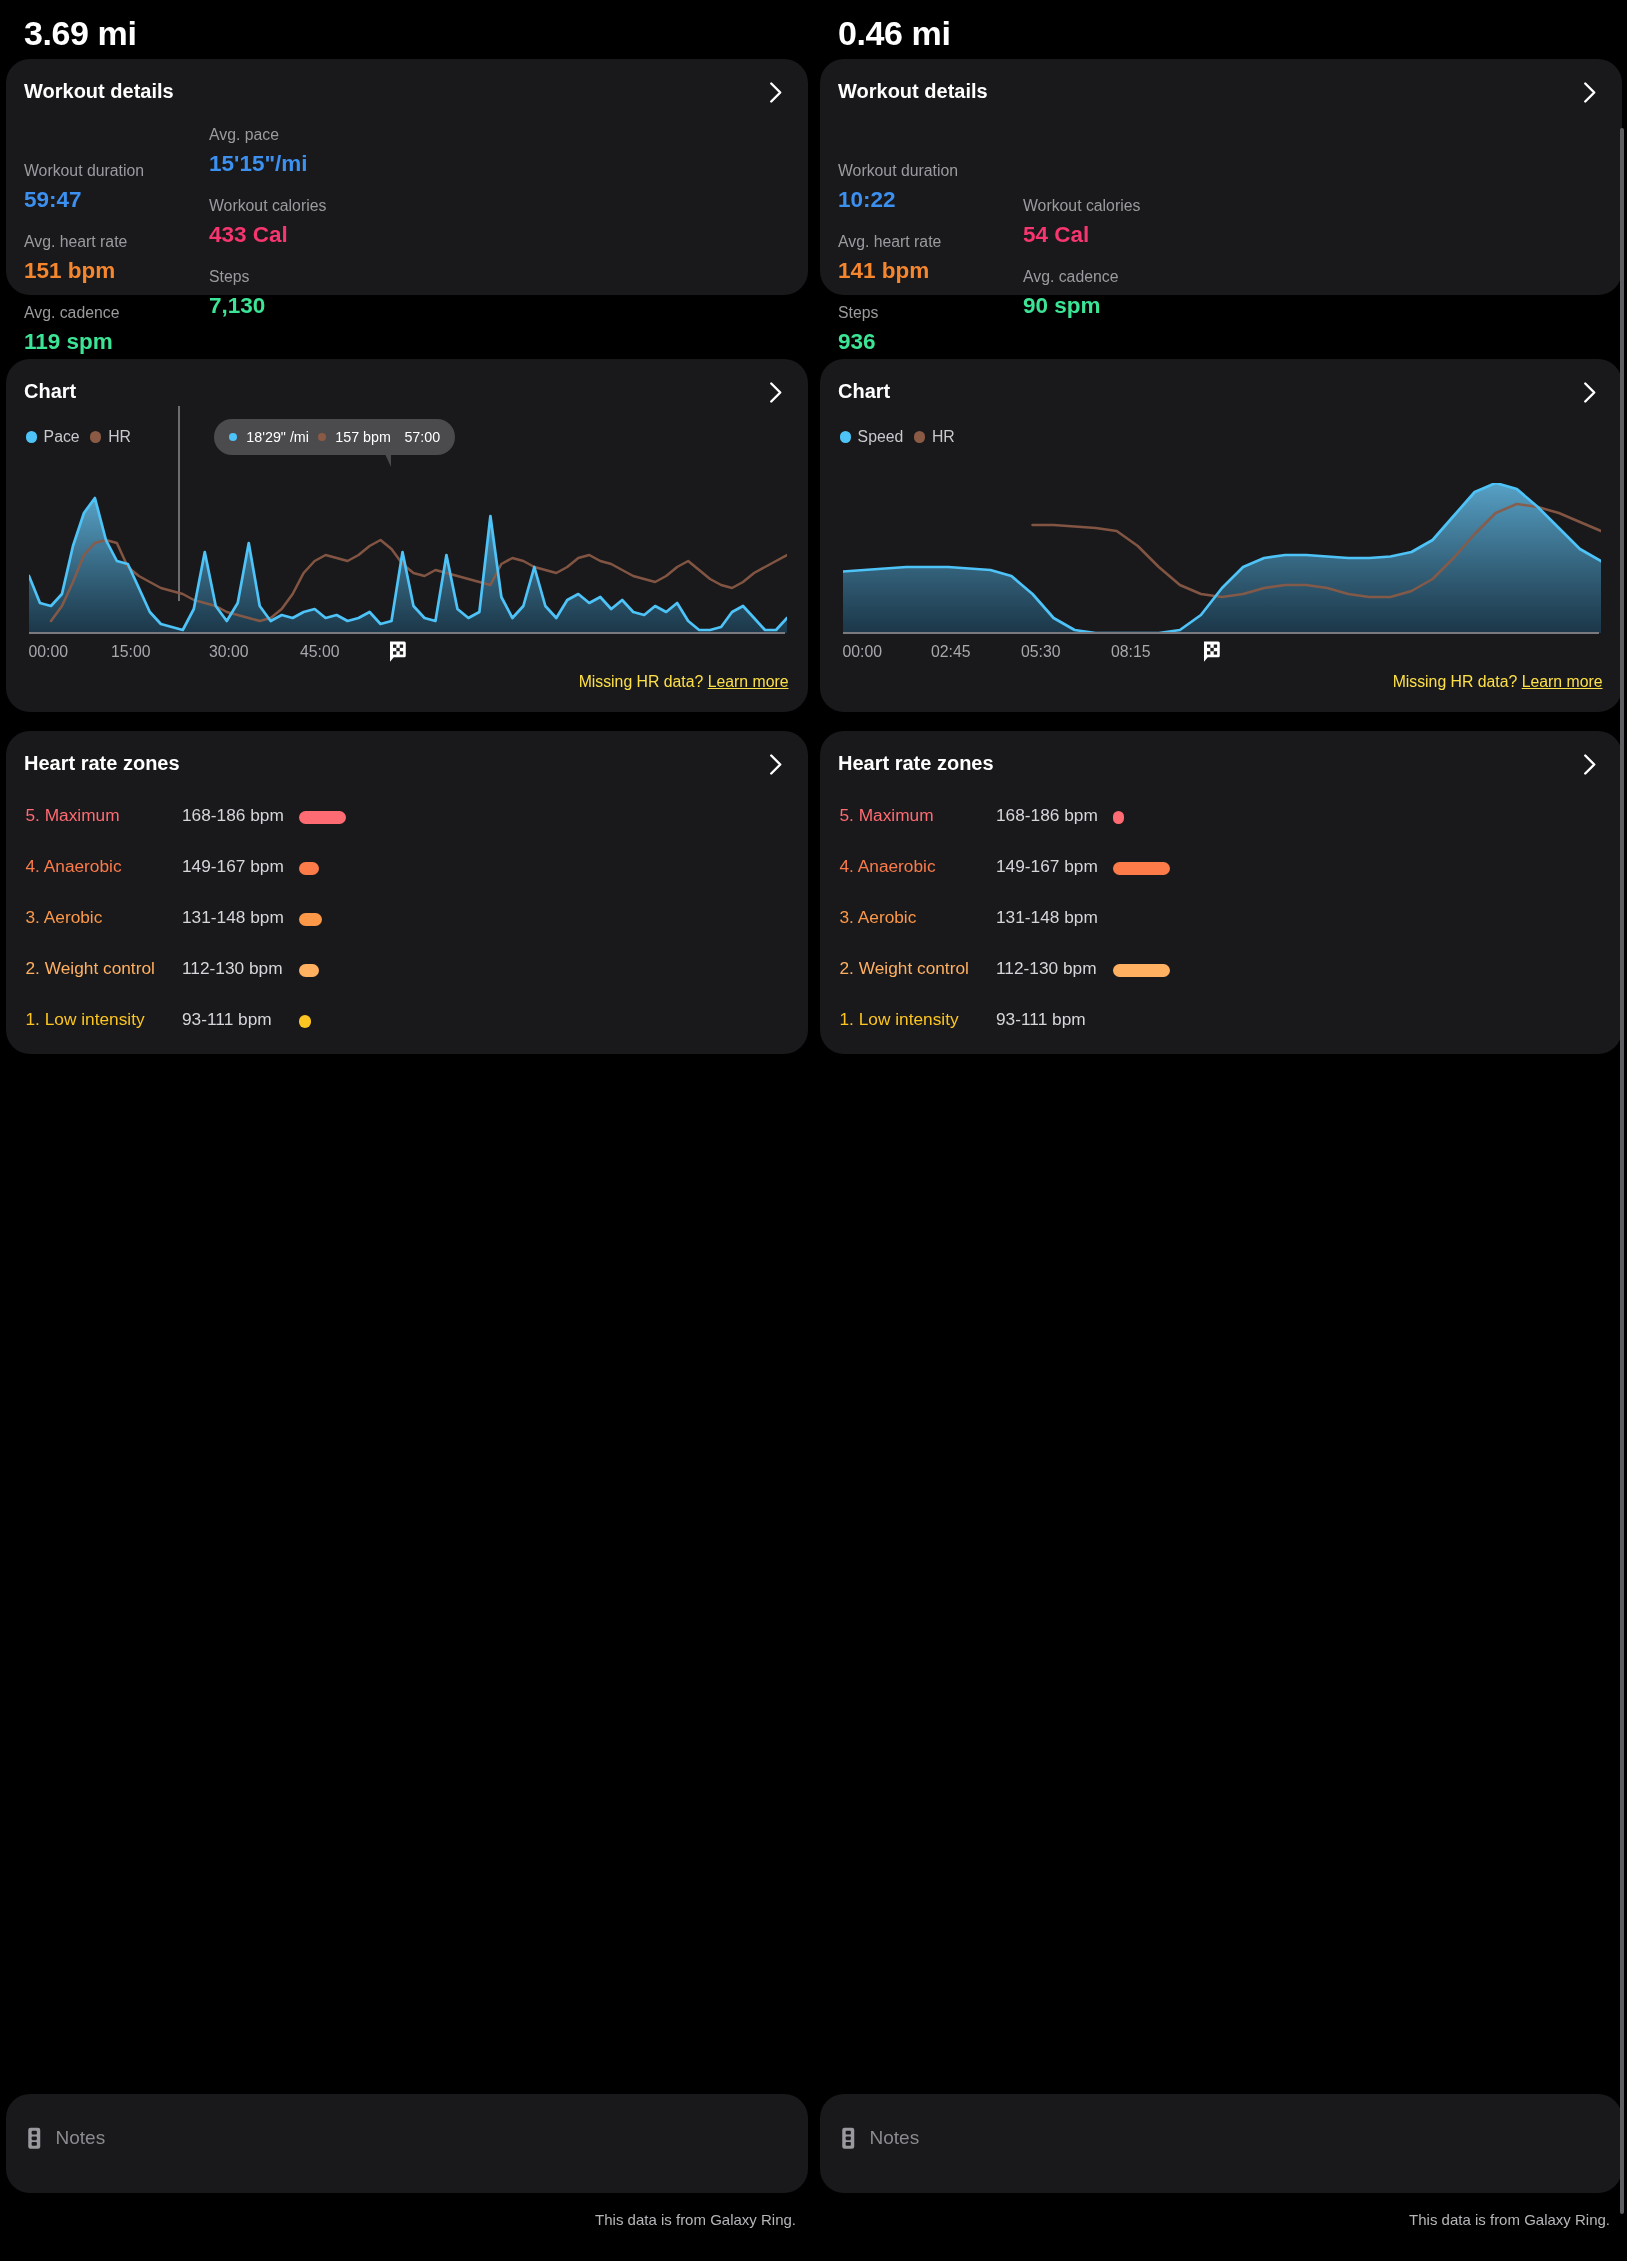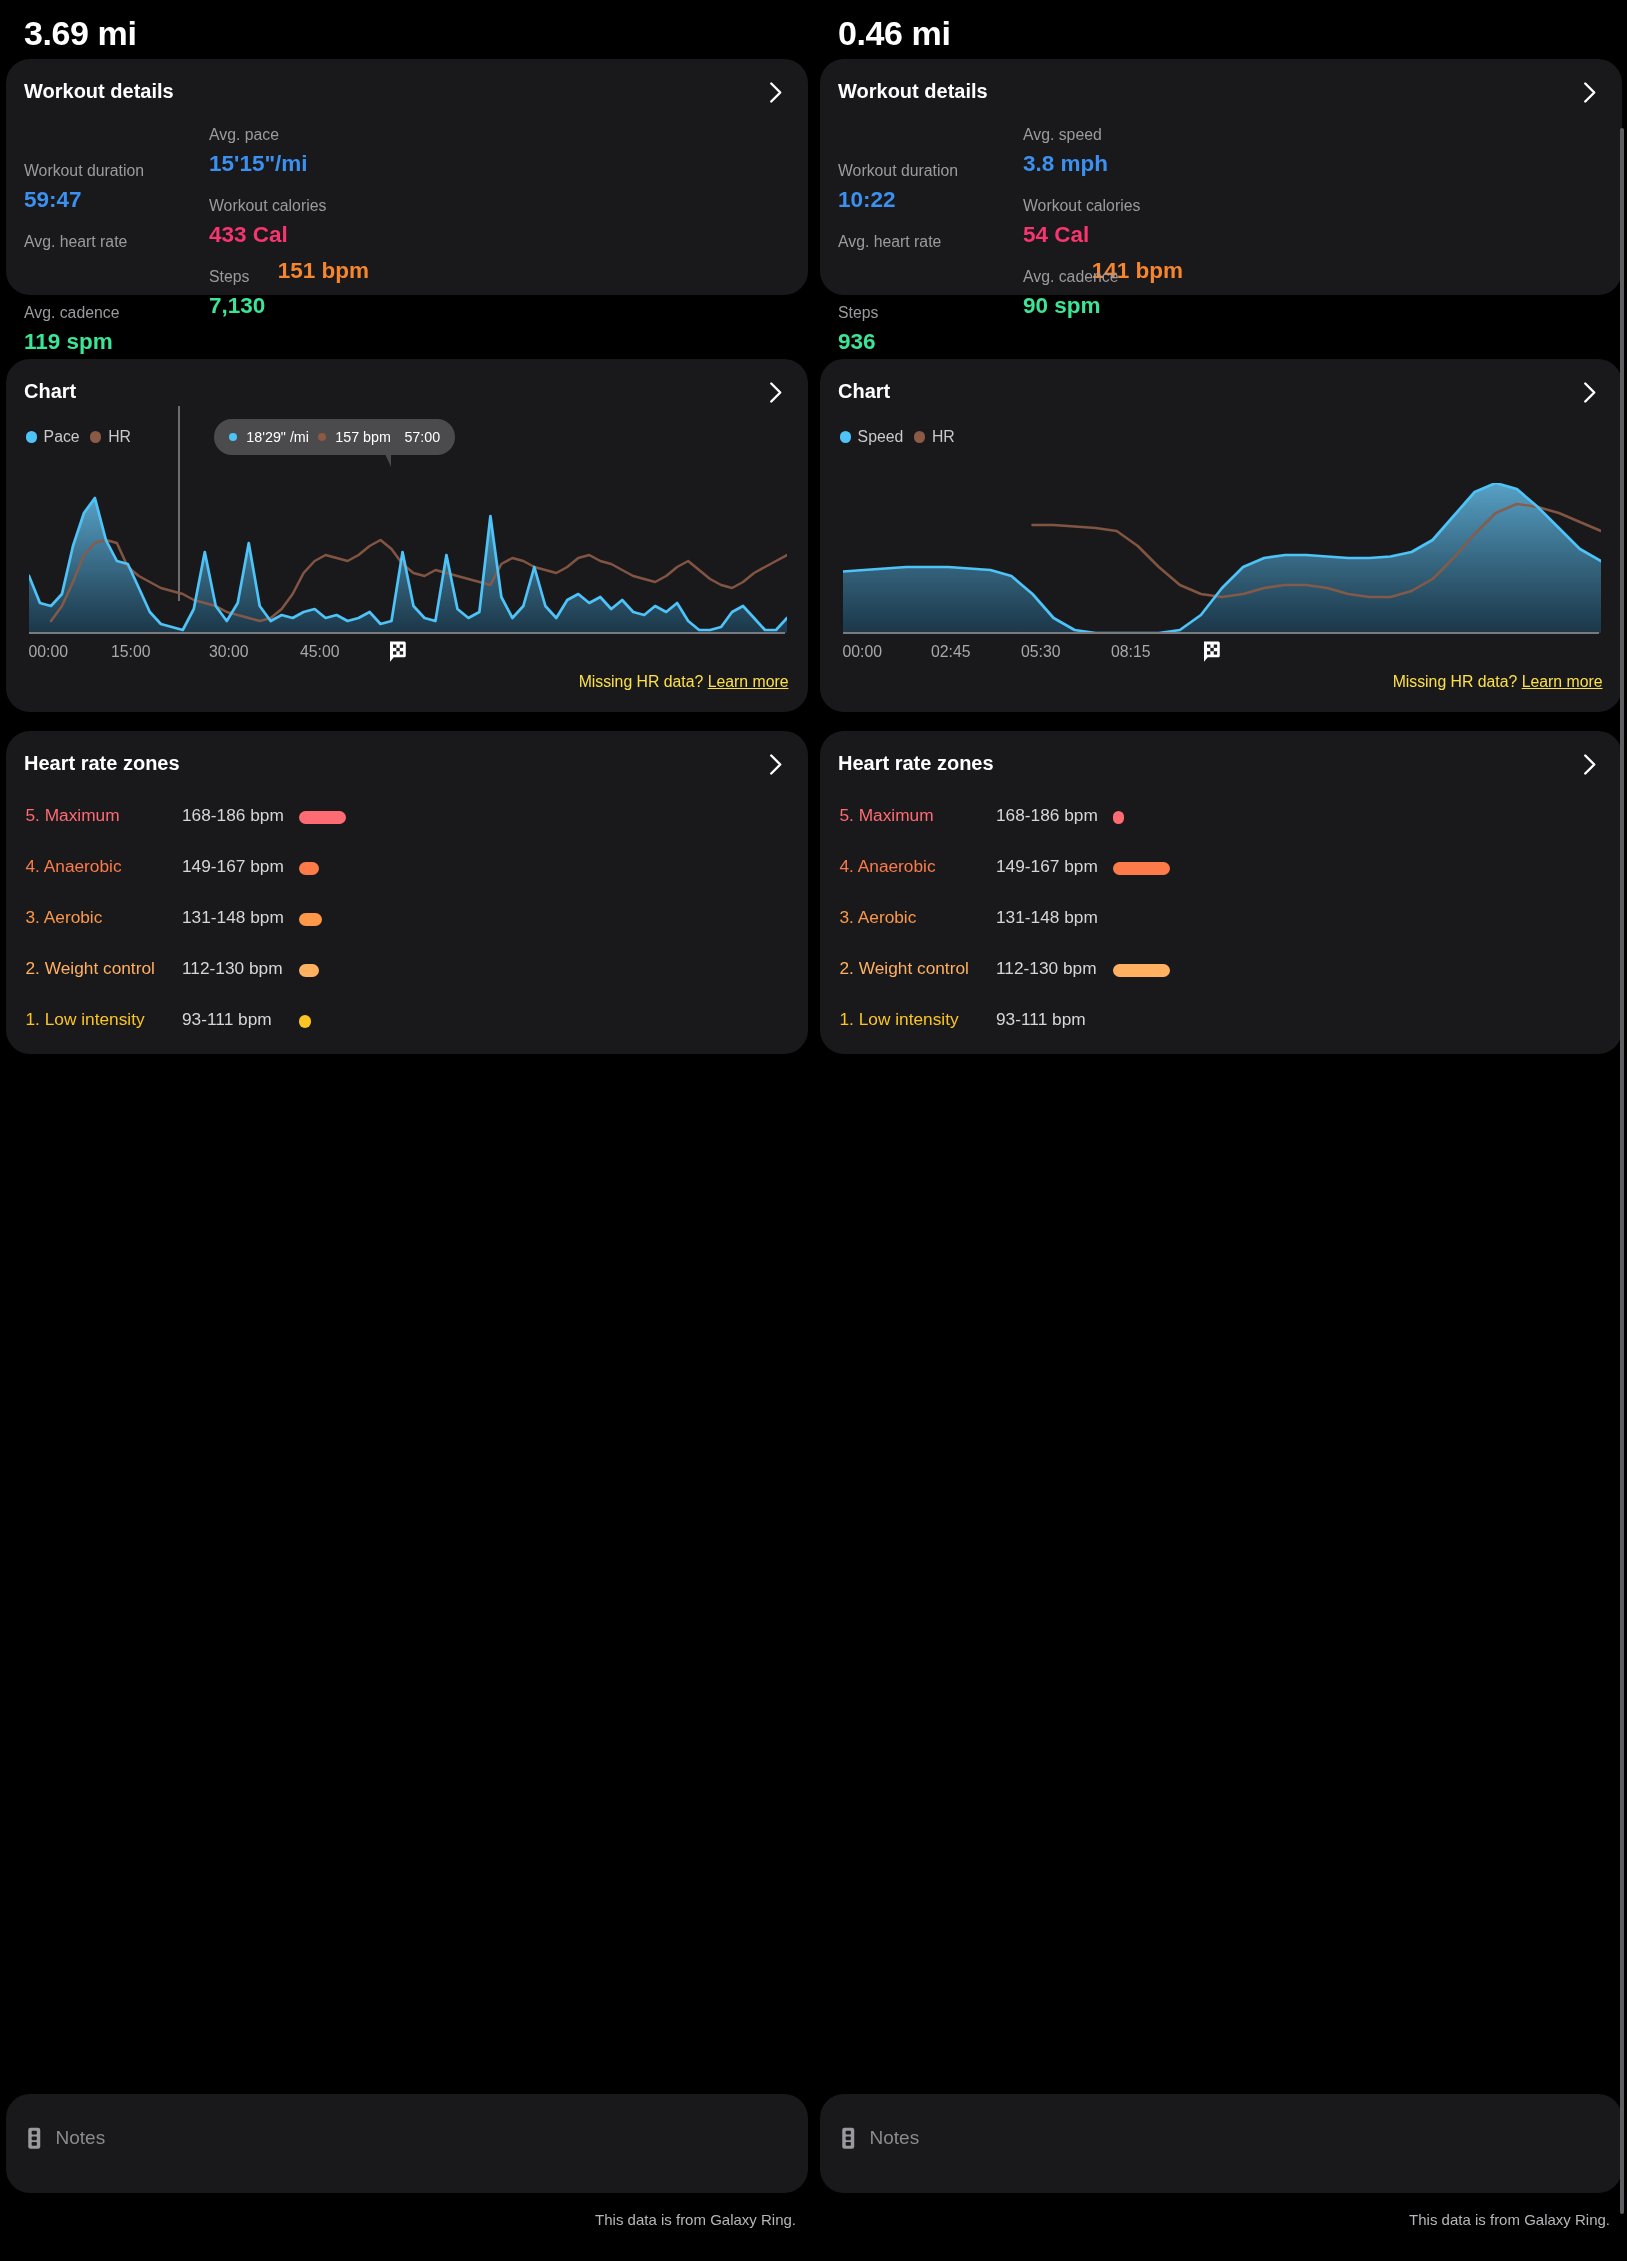--- a/index.html
+++ b/index.html
@@ -53,21 +53,21 @@
   .m-cell.c1 { left:203px; }
   .m-label {
     font-size:15.8px; color:#9b9b9f; line-height:21px;
     white-space:nowrap;
   }
   .m-value {
     font-size:22.5px; font-weight:bold; line-height:31.5px;
     white-space:nowrap; margin-top:3px;
   }
   .v-blue  { color:#3b90f0; }
-  .v-orange{ color:#f5862e;text-align:right; }
+  .v-orange{ color:#f5862e; }
   .v-pink  { color:#f7356f; }
   .v-green { color:#3ce495; }
 
   
   .legend { position:absolute; left:19.5px; top:69px; display:flex; align-items:center; gap:10.5px; }
   .lg-item { display:flex; align-items:center; gap:6.8px; }
   .lg-dot { width:11.3px; height:11.3px; border-radius:50%; }
   .lg-txt { font-size:15.8px; color:#c9c9cd; }
 
   .tooltip {
@@ -300,24 +300,20 @@
                 <path d="M11 6 L23 18 L11 30" fill="none" stroke="#ffffff" stroke-width="3.2" stroke-linecap="round" stroke-linejoin="round"></path>
               </svg>
             </div>
     </div>
     <div class="metrics">
             <div class="m-row">
               <div class="m-cell c0">
         <div class="m-label">Workout duration</div>
         <div class="m-value v-blue">10:22</div>
       </div>
-              <div class="m-cell c1">
-        <div class="m-label">Avg. speed</div>
-        <div class="m-value v-blue">3.8 mph</div>
-      </div>
             </div>
             <div class="m-row">
               <div class="m-cell c0">
         <div class="m-label">Avg. heart rate</div>
         <div class="m-value v-orange">141 bpm</div>
       </div>
               <div class="m-cell c1">
         <div class="m-label">Workout calories</div>
         <div class="m-value v-pink">54 Cal</div>
       </div>

